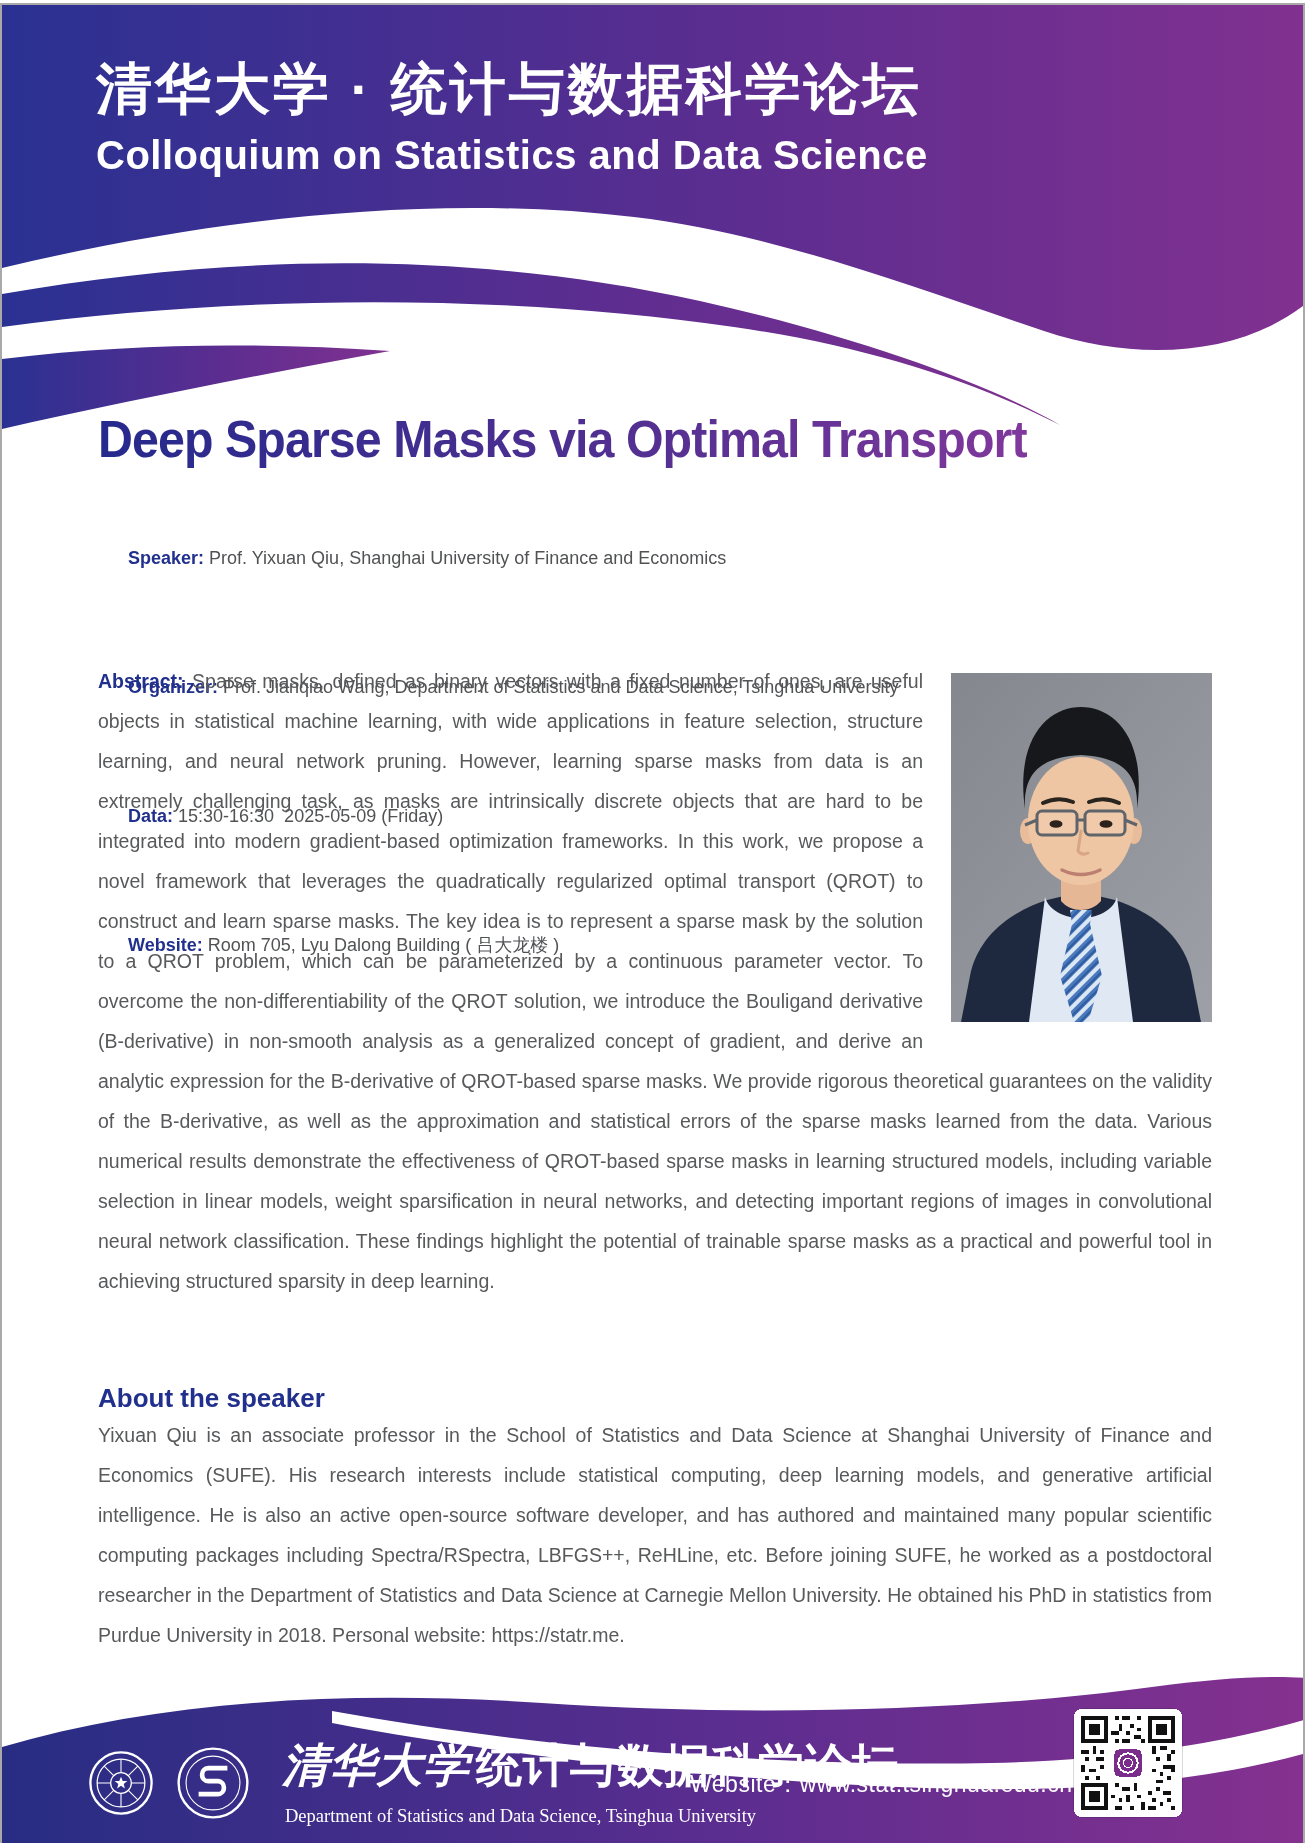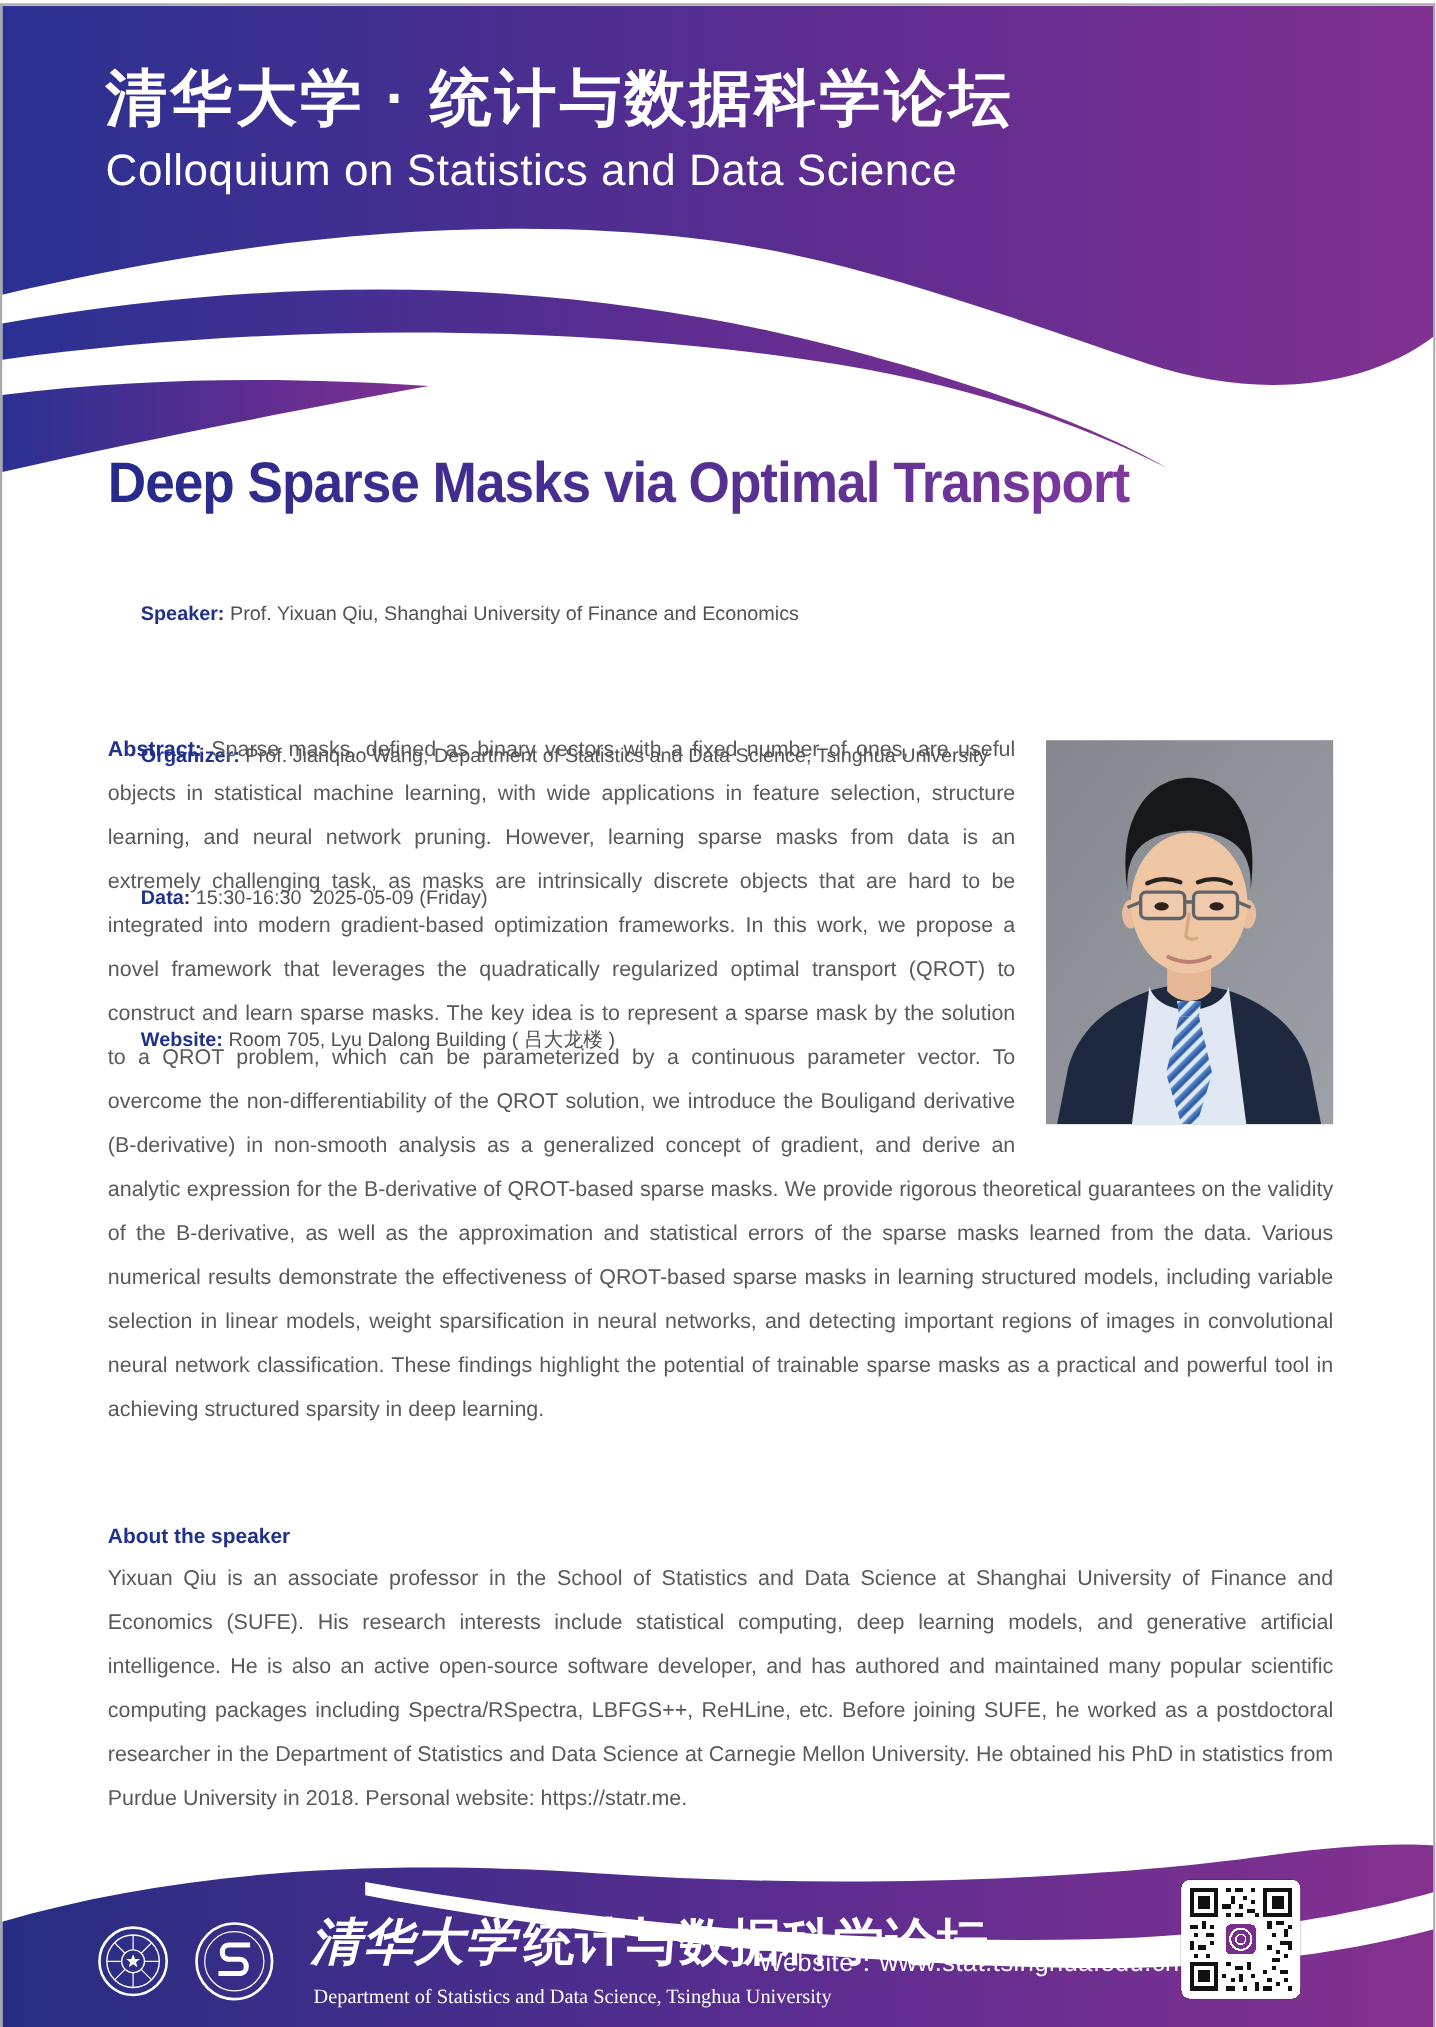--- a/index.html
+++ b/index.html
@@ -7,42 +7,42 @@
     position:relative; width:1305px; height:1843px; margin:3px auto;
     background:#fff; overflow:hidden; box-sizing:border-box;
     border:2px solid #a9a9a9;
     font-family:"Liberation Sans","DejaVu Sans",sans-serif;
   }
   
   .header{position:absolute;left:0;top:0;width:1305px;height:500px;}
   .header svg{position:absolute;left:0;top:0;width:100%;height:100%;}
   .header-text{position:absolute;left:94px;top:48px;color:#fff;}
   .h-cn{font-size:56px;font-weight:600;letter-spacing:3px;line-height:72px;}
-  .h-en{font-size:40px;font-weight:400;letter-spacing:.5px;line-height:52px;margin-top:4px;}
+  .h-en{font-size:40px;font-weight:700;letter-spacing:.5px;line-height:52px;margin-top:4px;}
   
   .title{
     position:absolute;left:96px;top:404px;margin:0;width:1270px;
     font-size:52px;font-weight:800;letter-spacing:-1px;line-height:60px;
     transform:scaleX(.93);transform-origin:left center;white-space:nowrap;
     background:linear-gradient(90deg,#252a8c 0%,#553092 48%,#8d3a9e 88%);
     -webkit-background-clip:text;background-clip:text;color:transparent;
   }
   
   .details{position:absolute;left:96px;top:489px;width:1114px;}
   .detail-row{line-height:43px;font-size:18px;color:#515254;white-space:pre-wrap;}
   .lbl{color:#21308c;font-weight:700;}
   
   .abstract{position:absolute;left:96px;top:656px;width:1114px;}
   .abstract p,.bio p{margin:0;font-size:19.5px;line-height:40px;color:#58595b;text-align:justify;}
   .photo{
     float:right;width:261px;height:349px;margin:12px 0 18px 28px;
     background:#8d9096;overflow:hidden;
   }
   .photo svg{display:block;width:100%;height:100%;}
-  .about-h{position:absolute;left:96px;top:1378px;margin:0;font-size:19px;font-weight:700;color:#21308c;line-height:30px;}
+  .about-h{position:absolute;left:96px;top:1378px;margin:0;font-size:26px;font-weight:700;color:#21308c;line-height:30px;}
   .bio{position:absolute;left:96px;top:1410px;width:1114px;}
   
   .footer{position:absolute;left:0;top:1660px;width:1305px;height:181px;}
   .footer .waves{position:absolute;left:0;top:0;width:100%;height:100%;}
   .seal{position:absolute;}
   .seal svg{display:block;width:100%;height:100%;}
   .seal-1{left:83px;top:82px;width:72px;height:72px;}
   .seal-2{left:172px;top:79px;width:78px;height:78px;}
   .dept-cn{position:absolute;left:280px;top:72px;color:#fff;font-size:46px;line-height:56px;white-space:nowrap;}
   .dept-cn .script{font-family:"Liberation Serif","DejaVu Serif",serif;font-style:italic;font-weight:700;letter-spacing:1px;margin-right:6px;}

